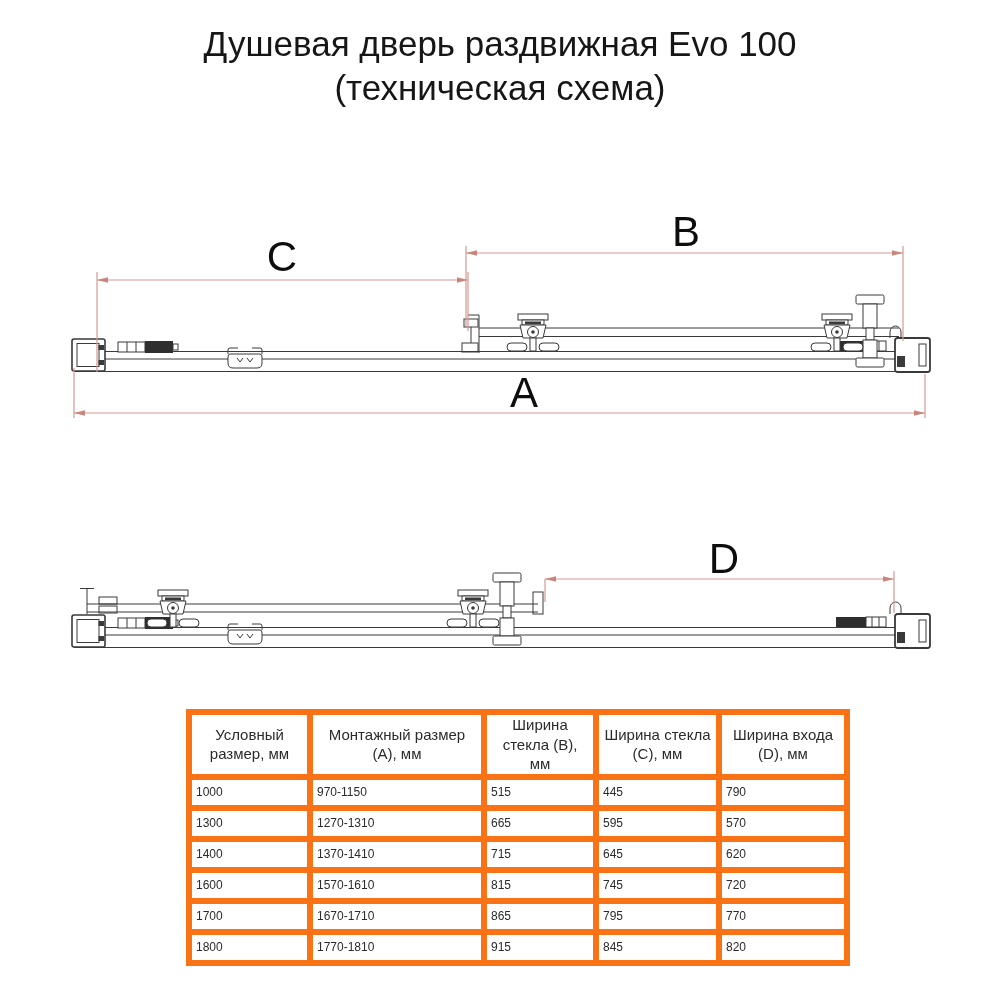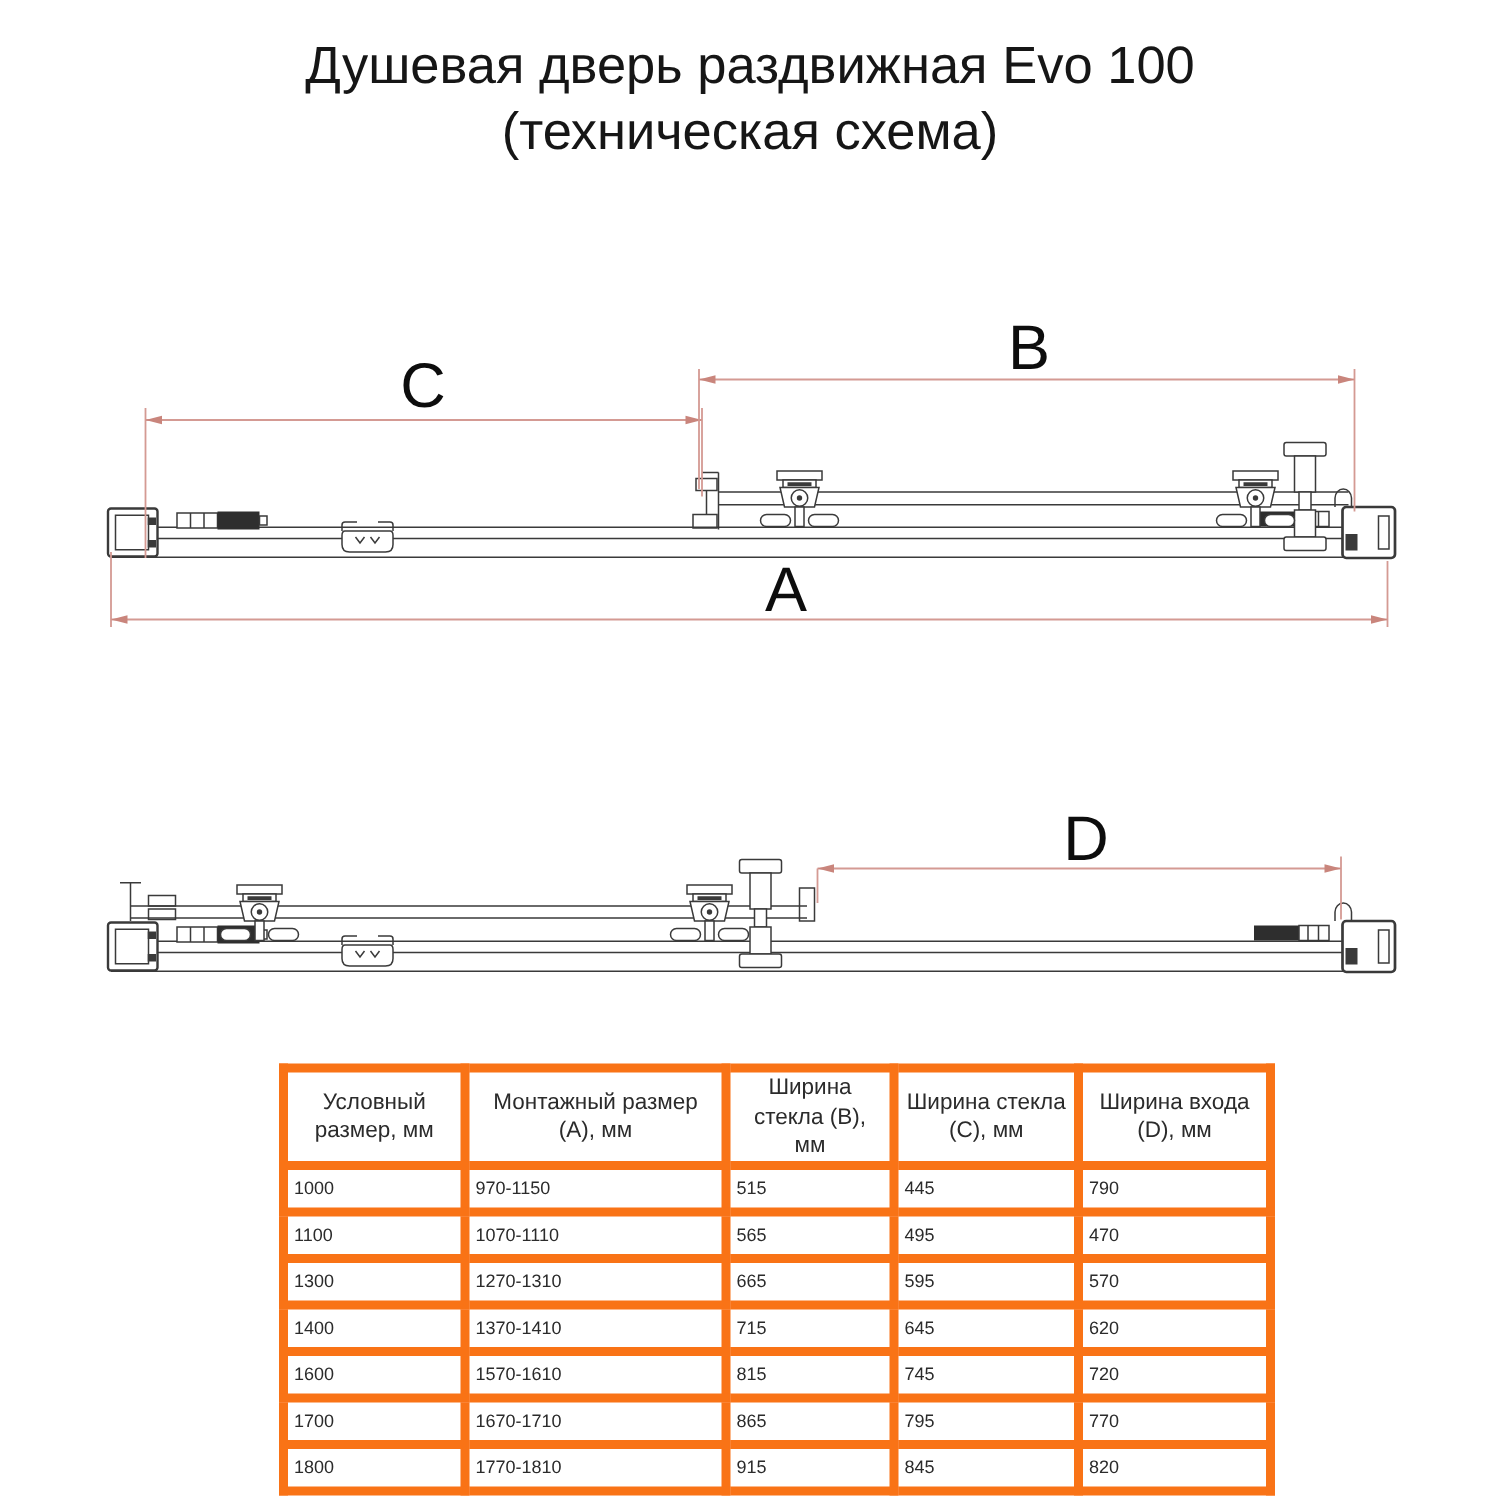--- a/index.html
+++ b/index.html
@@ -169,27 +169,20 @@
     </thead>
     <tbody>
         <tr>
           <td>1000</td>
           <td>970-1150</td>
           <td>515</td>
           <td>445</td>
           <td>790</td>
         </tr>
         <tr>
-          <td>1100</td>
-          <td>1070-1110</td>
-          <td>565</td>
-          <td>495</td>
-          <td>470</td>
-        </tr>
-        <tr>
           <td>1300</td>
           <td>1270-1310</td>
           <td>665</td>
           <td>595</td>
           <td>570</td>
         </tr>
         <tr>
           <td>1400</td>
           <td>1370-1410</td>
           <td>715</td>

